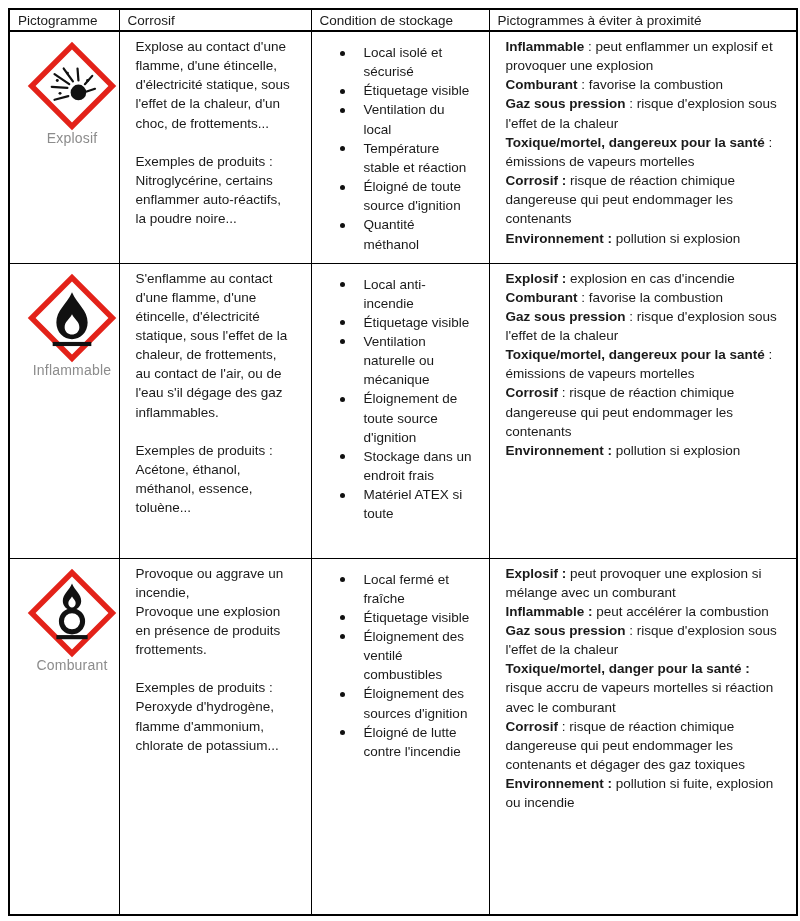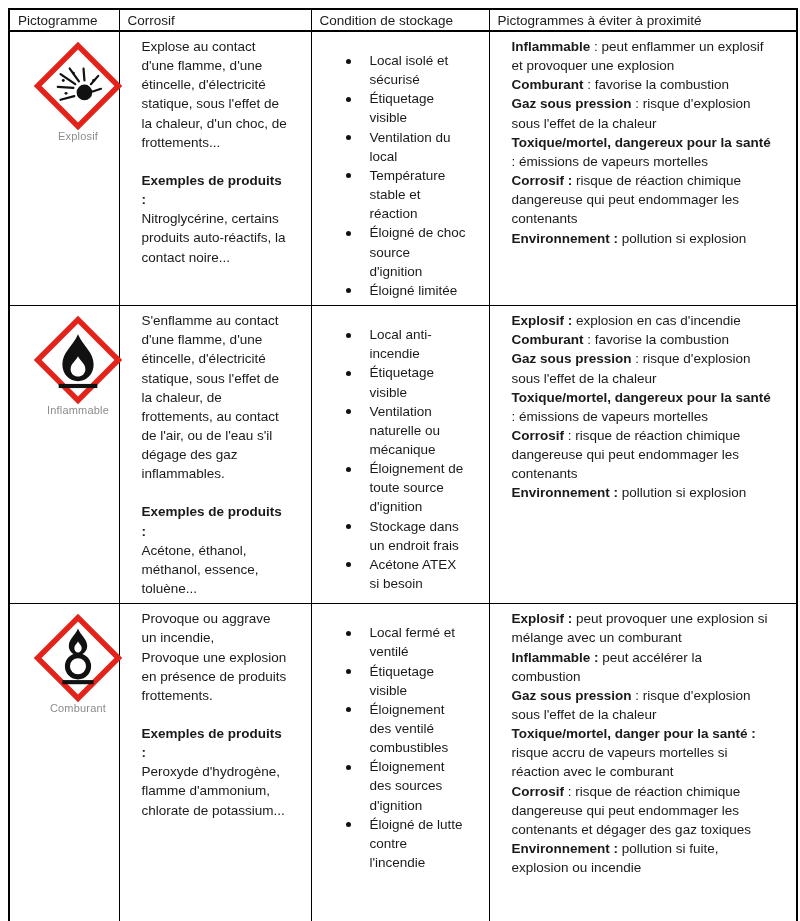--- a/index.html
+++ b/index.html
@@ -11,27 +11,27 @@
     width: 788px; border-collapse: collapse; table-layout: fixed;
     border: 2px solid #000;
   }
   col.c1 { width: 110px; } col.c2 { width: 192px; }
   col.c3 { width: 178px; } col.c4 { width: 308px; }
   th, td { border: 1px solid #000; vertical-align: top; text-align: left; }
   th {
     font-weight: normal; font-size: 13.5px; padding: 3px 8px 2px 8px;
     border-bottom-width: 2px; white-space: nowrap; overflow: hidden;
   }
-  td { font-size: 13.5px; line-height: 1.42; padding: 5px 22px; }
+  td { font-size: 13.5px; line-height: 1.42; padding: 5px 16px; }
   td.picto-cell { text-align: center; padding-top: 8px; }
   .picto-wrap { display: inline-block; }
-  .picto-label { font-size: 11px; color: #8c8c8c; margin-top: -8px; letter-spacing: 0.2px; }
+  .picto-label { font-size: 14px; color: #8c8c8c; margin-top: -8px; letter-spacing: 0.2px; }
   .danger-text, .examples-text { white-space: pre-line; }
-  .examples-title { font-weight: bold; margin-top: 19px; }
-  ul.storage { list-style: none; padding-left: 10px; margin-top: 14px; }
+  .examples-title { font-weight: normal; margin-top: 19px; }
+  ul.storage { list-style: none; padding-left: 10px; margin-top: 6px; }
   ul.storage li { position: relative; padding-left: 26px; }
   ul.storage li::before {
     content: ""; position: absolute; left: 2px; top: 7.5px;
     width: 5px; height: 5px; border-radius: 50%; background: #111;
   }
   .avoid-entry b { font-weight: bold; }
   .r1 td { height: 232px; }
   .r2 td { height: 295px; }
   .r3 td { height: 357px; }
 </style>
@@ -77,30 +77,30 @@
               <circle cx="67" cy="44" r="1.6"></circle>
                   <circle cx="37" cy="58" r="1.6"></circle>
             </g>
           </svg>
           <div class="picto-label">Explosif</div>
         </div>
       </td>
       <td>
         <div class="danger-text">Explose au contact d'une flamme, d'une étincelle, d'électricité statique, sous l'effet de la chaleur, d'un choc, de frottements...</div>
         <div class="examples-title">Exemples de produits :</div>
-        <div class="examples-text">Nitroglycérine, certains produits auto-réactifs, la contact noire...</div>
+        <div class="examples-text">Nitroglycérine, certains enflammer auto-réactifs, la poudre noire...</div>
       </td>
       <td>
         <ul class="storage">
           <li>Local isolé et sécurisé</li>
           <li>Étiquetage visible</li>
           <li>Ventilation du local</li>
           <li>Température stable et réaction</li>
-          <li>Éloigné de choc source d'ignition</li>
-          <li>Éloigné limitée</li>
+          <li>Éloigné de toute source d'ignition</li>
+          <li>Quantité méthanol</li>
         </ul>
       </td>
       <td>
         <div class="avoid-entry"><b>Inflammable</b><span> : peut enflammer un explosif et provoquer une explosion</span></div>
         <div class="avoid-entry"><b>Comburant</b><span> : favorise la combustion</span></div>
         <div class="avoid-entry"><b>Gaz sous pression</b><span> : risque d'explosion sous l'effet de la chaleur</span></div>
         <div class="avoid-entry"><b>Toxique/mortel, dangereux pour la santé</b><span> : émissions de vapeurs mortelles</span></div>
         <div class="avoid-entry"><b>Corrosif :</b><span> risque de réaction chimique dangereuse qui peut endommager les contenants</span></div>
         <div class="avoid-entry"><b>Environnement :</b><span> pollution si explosion</span></div>
       </td>
@@ -123,21 +123,21 @@
         <div class="examples-title">Exemples de produits :</div>
         <div class="examples-text">Acétone, éthanol, méthanol, essence, toluène...</div>
       </td>
       <td>
         <ul class="storage">
           <li>Local anti-incendie</li>
           <li>Étiquetage visible</li>
           <li>Ventilation naturelle ou mécanique</li>
           <li>Éloignement de toute source d'ignition</li>
           <li>Stockage dans un endroit frais</li>
-          <li>Acétone ATEX si besoin</li>
+          <li>Matériel ATEX si toute</li>
         </ul>
       </td>
       <td>
         <div class="avoid-entry"><b>Explosif :</b><span> explosion en cas d'incendie</span></div>
         <div class="avoid-entry"><b>Comburant</b><span> : favorise la combustion</span></div>
         <div class="avoid-entry"><b>Gaz sous pression</b><span> : risque d'explosion sous l'effet de la chaleur</span></div>
         <div class="avoid-entry"><b>Toxique/mortel, dangereux pour la santé</b><span> : émissions de vapeurs mortelles</span></div>
         <div class="avoid-entry"><b>Corrosif</b><span> : risque de réaction chimique dangereuse qui peut endommager les contenants</span></div>
         <div class="avoid-entry"><b>Environnement :</b><span> pollution si explosion</span></div>
       </td>
@@ -157,21 +157,21 @@
         </div>
       </td>
       <td>
         <div class="danger-text">Provoque ou aggrave un incendie,
 Provoque une explosion en présence de produits frottements.</div>
         <div class="examples-title">Exemples de produits :</div>
         <div class="examples-text">Peroxyde d'hydrogène, flamme d'ammonium, chlorate de potassium...</div>
       </td>
       <td>
         <ul class="storage">
-          <li>Local fermé et ventilé</li>
+          <li>Local fermé et fraîche</li>
           <li>Étiquetage visible</li>
           <li>Éloignement des ventilé combustibles</li>
           <li>Éloignement des sources d'ignition</li>
           <li>Éloigné de lutte contre l'incendie</li>
         </ul>
       </td>
       <td>
         <div class="avoid-entry"><b>Explosif :</b><span> peut provoquer une explosion si mélange avec un comburant</span></div>
         <div class="avoid-entry"><b>Inflammable :</b><span> peut accélérer la combustion</span></div>
         <div class="avoid-entry"><b>Gaz sous pression</b><span> : risque d'explosion sous l'effet de la chaleur</span></div>

